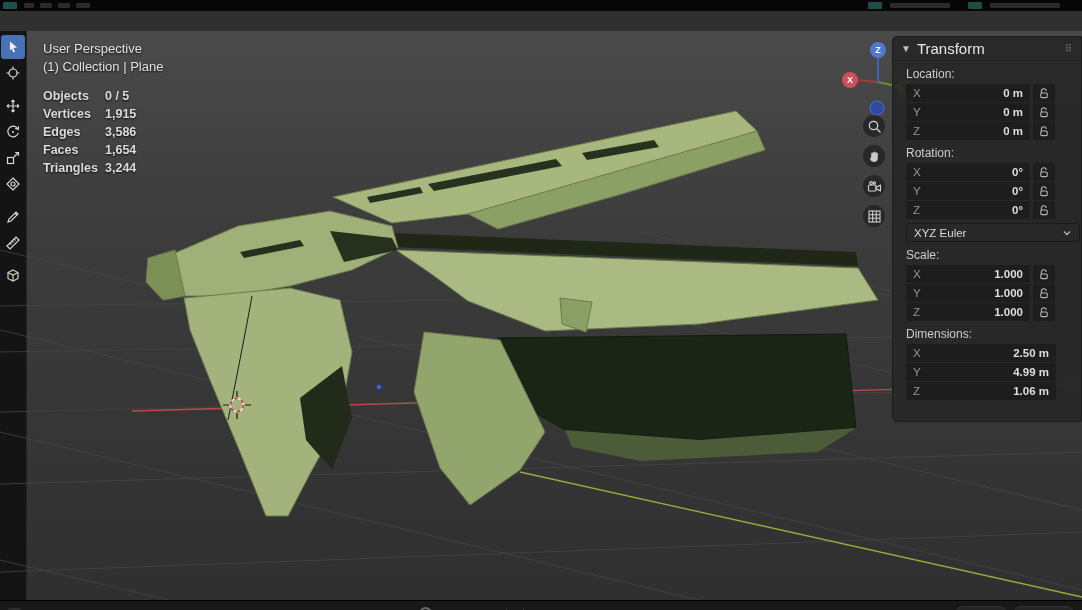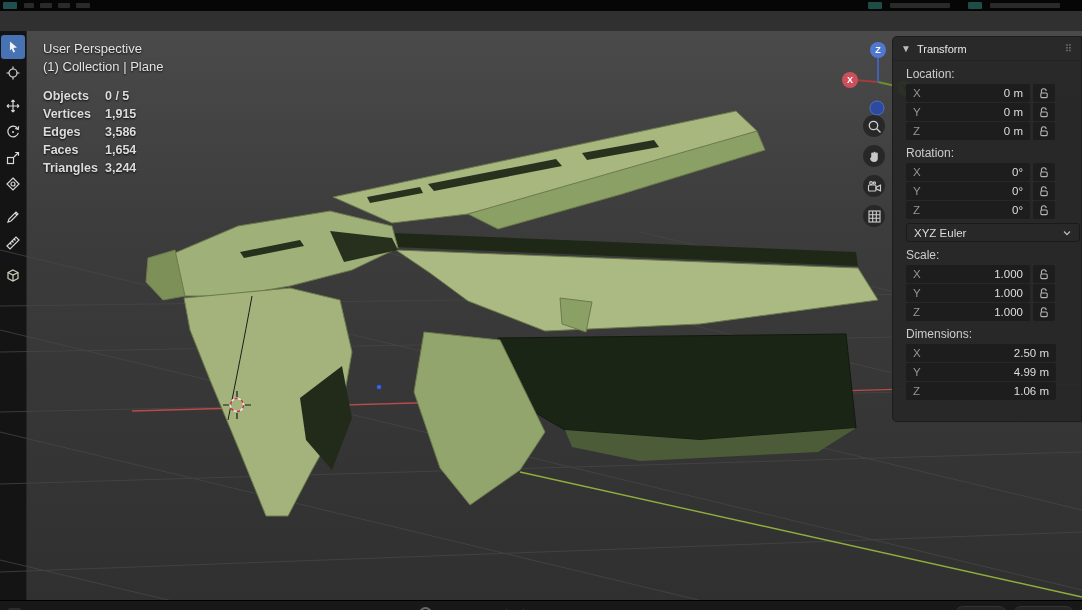--- a/index.html
+++ b/index.html
@@ -43,28 +43,28 @@
   .gizmo{position:absolute;right:162px;top:5px;width:86px;height:86px;}
   .navcol{position:absolute;right:197px;top:84px;display:flex;flex-direction:column;gap:8px;}
   .navbtn{width:22px;height:22px;border-radius:50%;background:rgba(35,35,35,.85);
        display:flex;align-items:center;justify-content:center;}
 
   
   .panel{position:absolute;right:0;top:36px;width:190px;height:386px;background:rgba(40,40,40,.96);
        border:1px solid #1c1c1c;border-radius:5px 0 0 5px;box-sizing:border-box;color:#cfcfcf;}
   .panel-header{height:23px;display:flex;align-items:center;padding:0 8px;border-bottom:1px solid #232323;}
   .panel-header .chev{color:#bdbdbd;font-size:10px;margin-right:6px;}
-  .panel-title{font-size:11px;color:#e8e8e8;}
+  .panel-title{font-size:15px;color:#e8e8e8;}
   .grip{margin-left:auto;color:#777;font-size:10px;letter-spacing:1px;}
   .sec-label{margin:6px 0 3px 13px;font-size:12px;color:#cdcdcd;}
   .prow{display:flex;align-items:center;margin:0 0 1px 13px;}
   .field{width:124px;height:18px;background:#1d1d1d;border-radius:2px;display:flex;align-items:center;
        padding:0 7px;box-sizing:border-box;font-size:11.5px;}
   .field .axis{color:#969696;}
-  .field .val{margin-left:auto;color:#dedede;}
+  .field .val{margin-left:auto;color:#dedede;font-weight:bold;}
   .lockbtn{width:22px;height:18px;margin-left:3px;background:#1d1d1d;border:none;border-radius:2px;
        display:flex;align-items:center;justify-content:center;padding:0;}
   .dropdown{width:174px;height:19px;margin:4px 0 2px 13px;background:#282828;border:1px solid #1a1a1a;
        border-radius:3px;display:flex;align-items:center;padding:0 7px;box-sizing:border-box;font-size:11.5px;color:#dcdcdc;}
   .dropdown svg{margin-left:auto;}
   .dim-field{width:150px;}
 
   
   .statusbar{position:absolute;left:0;top:600px;width:100%;height:26px;background:#181818;
        border-top:1px solid #000;display:flex;align-items:center;gap:10px;padding:0 8px;box-sizing:border-box;

